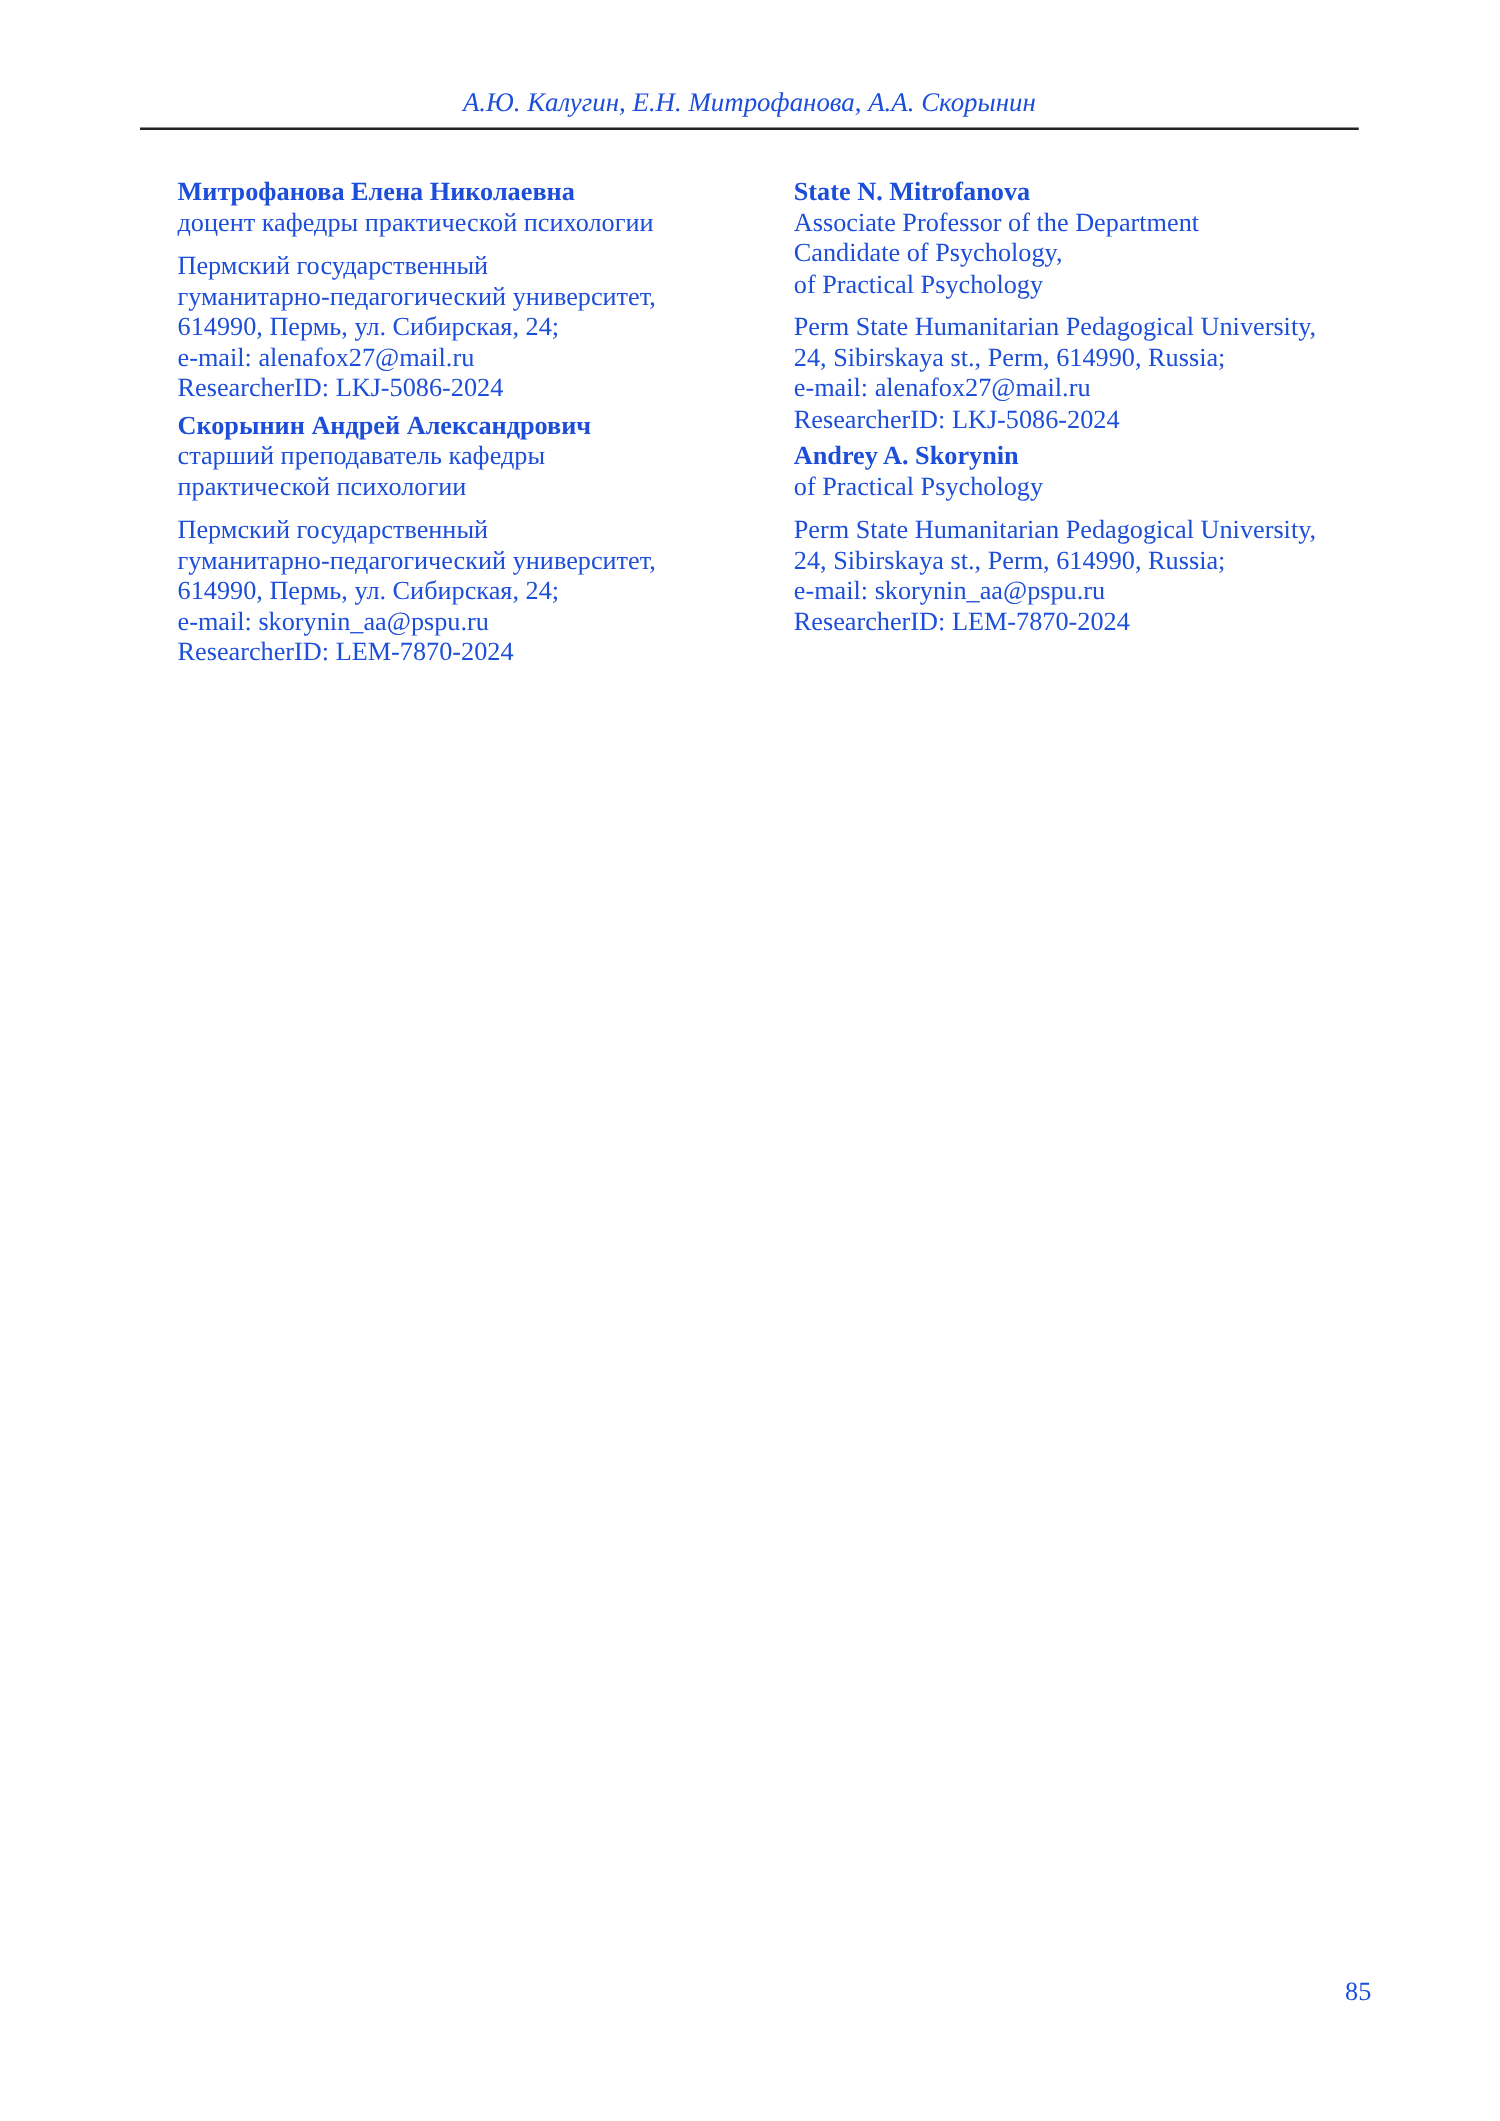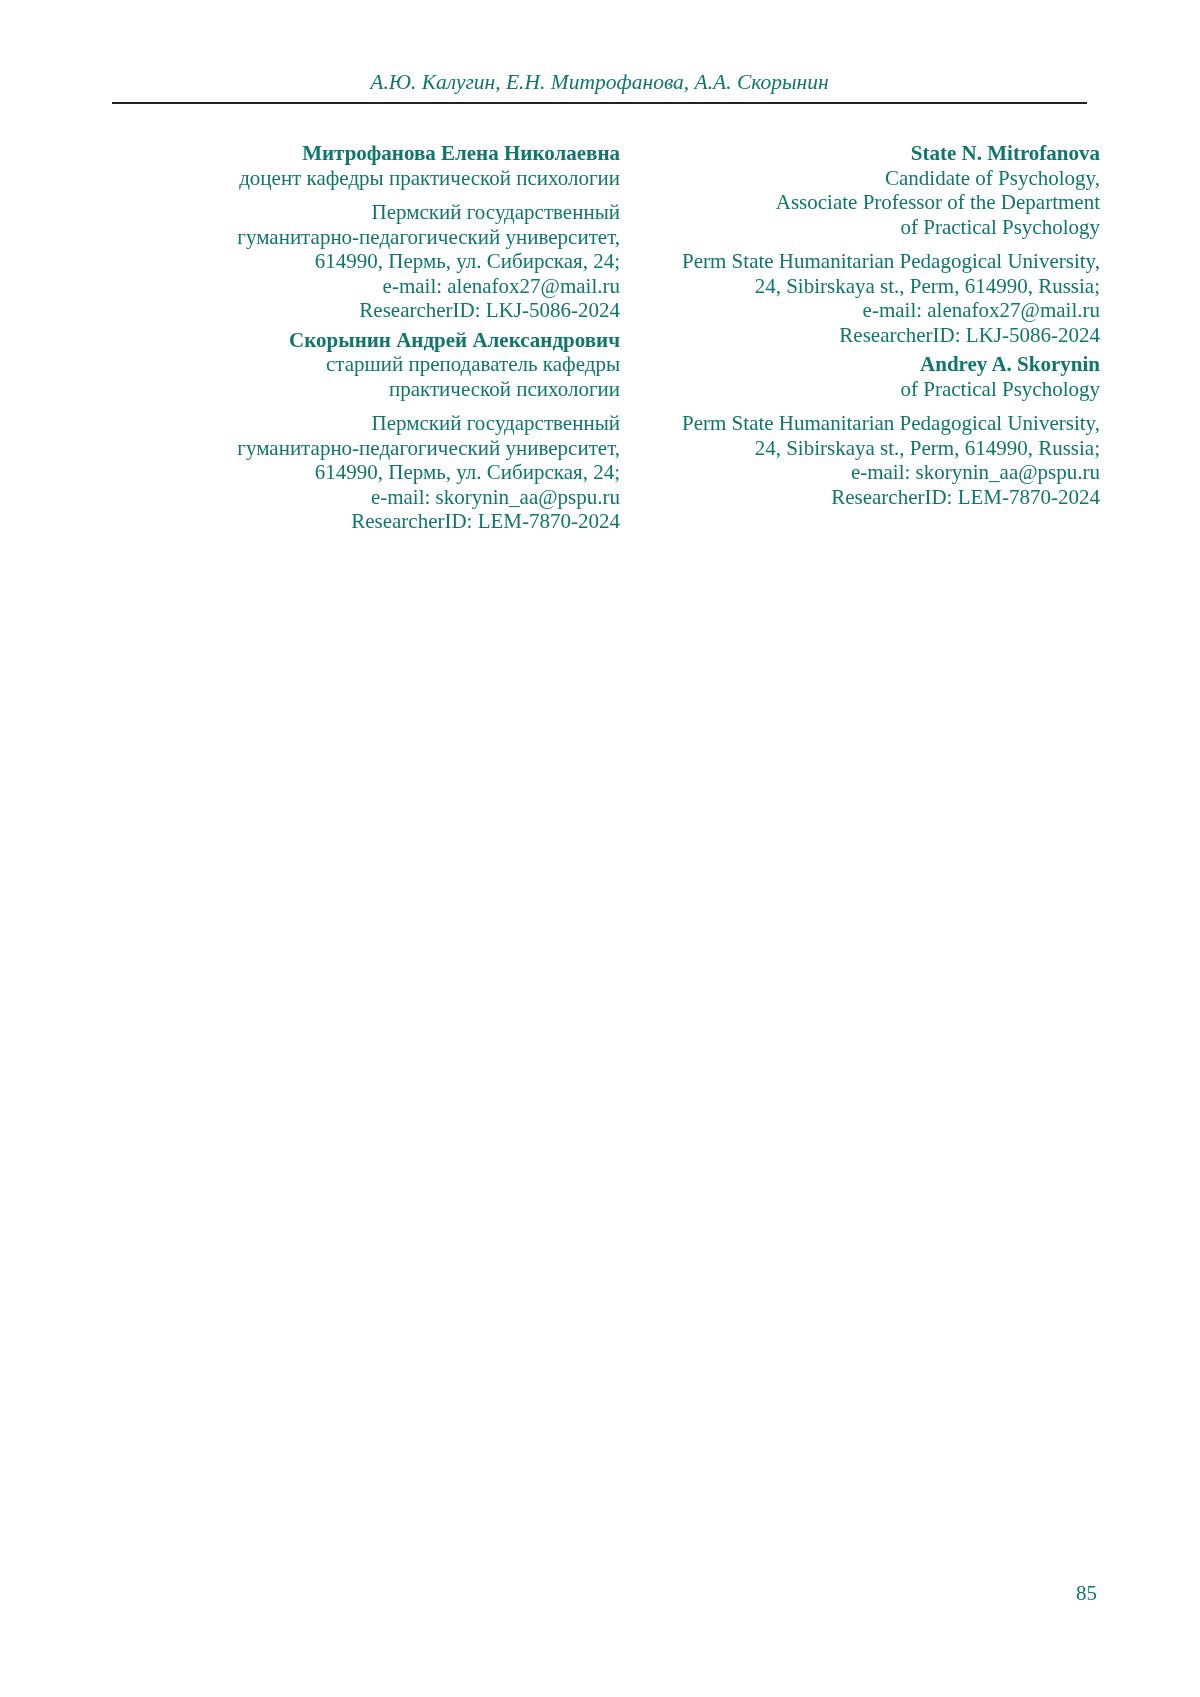--- a/index.html
+++ b/index.html
@@ -6,41 +6,40 @@
     margin: 0;
     padding: 0;
     background: #ffffff;
   }
   .page {
     position: relative;
     width: 1200px;
     height: 1697px;
     background: #ffffff;
     font-family: "Liberation Serif", "DejaVu Serif", serif;
-    color: #0f766e;
+    color: #1d4ed8;
     overflow: hidden;
   }
   
   .running-head {
     position: absolute;
     top: 70px;
     left: 112px;
     width: 975px;
     text-align: center;
     font-style: italic;
     font-size: 21.5px;
     line-height: 25px;
     padding-bottom: 7px;
     border-bottom: 2.5px solid #232323;
   }
   
   .col {
     position: absolute;
     top: 141px;
-    text-align: right;
   }
   .col-ru { left: 142px; width: 478px; }
   .col-en { left: 635px; width: 465px; }
 
   .author-block + .author-block { margin-top: 5px; }
 
   .line {
     display: block;
     font-size: 21px;
     line-height: 24.5px;
@@ -102,22 +101,22 @@
         </div>
       </section>
 
     </div>
 
     <div class="col col-en">
 
       <section class="author-block">
         <div class="heading">
           <span class="line author-name">State N. Mitrofanova</span>
+          <span class="line">Associate Professor of the Department</span>
           <span class="line">Candidate of Psychology,</span>
-          <span class="line">Associate Professor of the Department</span>
           <span class="line">of Practical Psychology</span>
         </div>
         <div class="affiliation">
           <span class="line">Perm State Humanitarian Pedagogical University,</span>
           <span class="line">24, Sibirskaya st., Perm, 614990, Russia;</span>
           <span class="line">e-mail: alenafox27@mail.ru</span>
           <span class="line">ResearcherID: LKJ-5086-2024</span>
         </div>
       </section>
 

